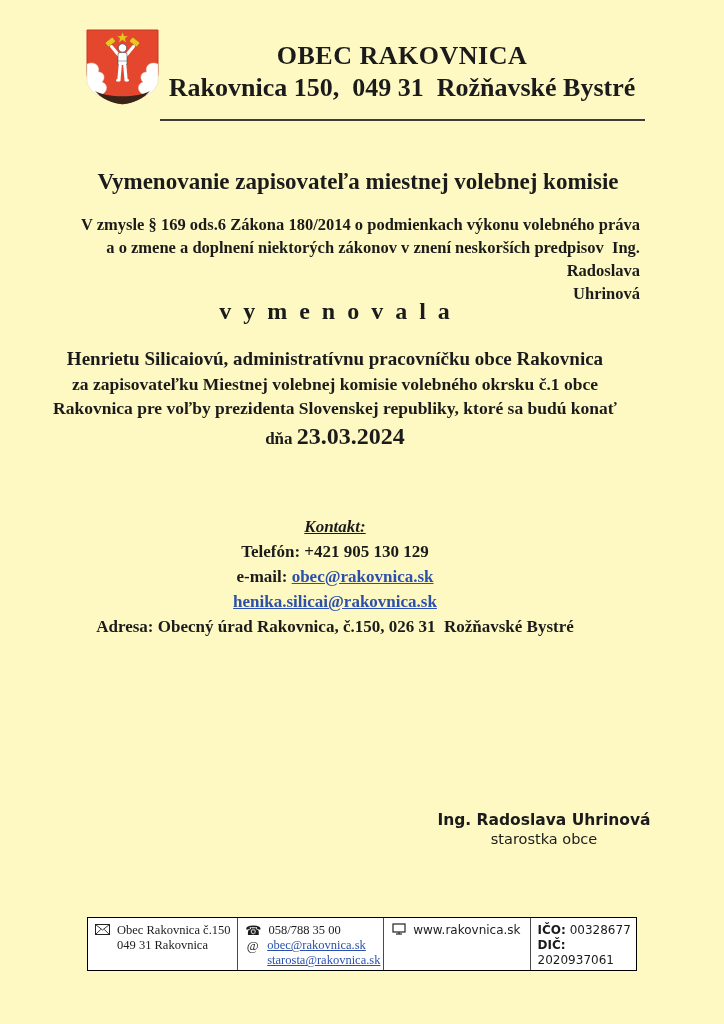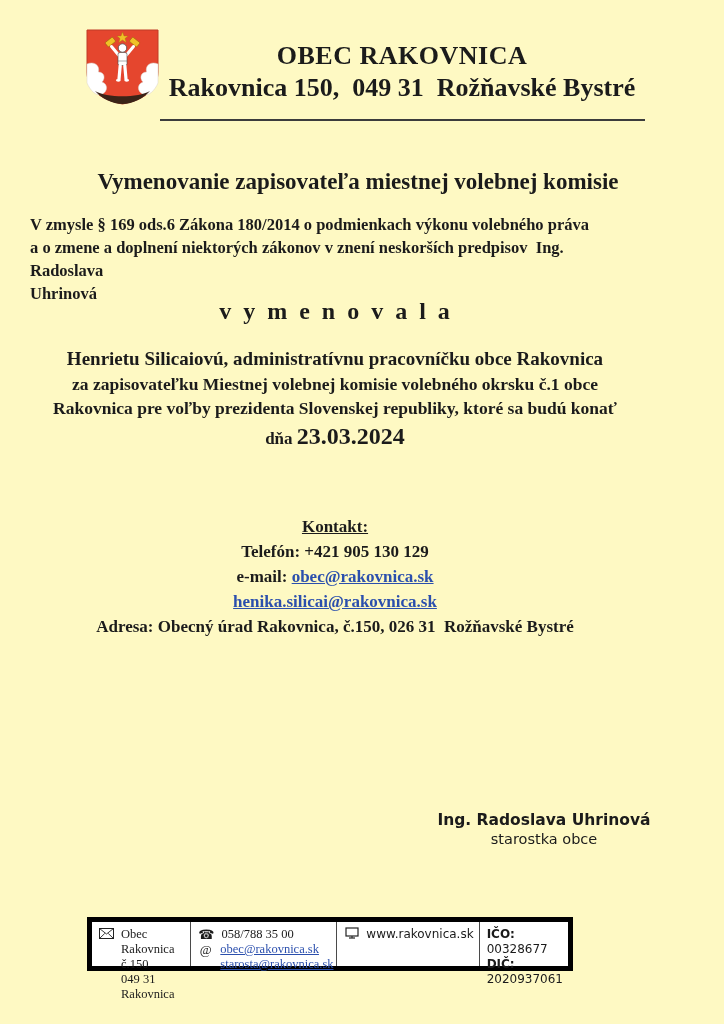--- a/index.html
+++ b/index.html
@@ -18,44 +18,44 @@
   
   .crest { position: absolute; left: 85px; top: 28px; width: 75px; height: 78px; }
   .header-text { position: absolute; left: 140px; right: 60px; top: 42px; text-align: center; }
   .org-name { font-size: 26px; font-weight: bold; line-height: 28px; letter-spacing: 0.5px; }
   .org-address { font-size: 26px; font-weight: bold; line-height: 24px; margin-top: 6px; }
   .header-rule { position: absolute; left: 160px; top: 119px; width: 485px; height: 0; border-top: 2px solid #3c3c3c; }
 
   
   .doc-title { position: absolute; left: 56px; right: 64px; top: 167px; text-align: center;
                font-size: 23px; font-weight: bold; line-height: 30px; }
-  .intro { position: absolute; left: 30px; right: 84px; top: 213px; text-align: left;
+  .intro { position: absolute; left: 30px; right: 84px; top: 213px; text-align: right;
            font-size: 16.5px; font-weight: bold; line-height: 23px; }
   .action-word { position: absolute; left: 30px; right: 84px; top: 298px; text-align: center;
                  font-size: 24px; font-weight: bold; word-spacing: 4px; letter-spacing: 1px; }
   .appointment { position: absolute; left: 30px; right: 84px; top: 346px; text-align: center; font-weight: bold; }
   .appt-line1 { font-size: 19px; line-height: 26px; }
   .appt-line  { font-size: 17.5px; line-height: 24px; }
   .appt-date-line { font-size: 17px; line-height: 30px; margin-top: 1px; }
   .date-big { font-size: 24px; }
 
   .contact { position: absolute; left: 30px; right: 84px; top: 514px; text-align: center;
              font-weight: bold; font-size: 17px; line-height: 25px; }
-  .contact .underline { text-decoration: underline; }
+  .contact .underline { text-decoration: underline; font-style: italic; }
   a.doc-link, .doc-link { color: #2b4fad; text-decoration: underline; font-weight: bold; }
 
   
   .signature { position: absolute; left: 424px; top: 810px; width: 240px; text-align: center;
                font-family: "DejaVu Sans", "Liberation Sans", sans-serif; }
   .sig-name { font-size: 15.5px; font-weight: bold; line-height: 20px; }
   .sig-role { font-size: 14.5px; line-height: 19px; }
 
   
-  .footer-table { position: absolute; left: 87px; top: 917px; width: 486px; height: 54px;
-                  border: 5px solid #000000; display: flex; box-sizing: border-box; background: #fff; }
+  .footer-table { position: absolute; left: 87px; top: 917px; width: 550px; height: 54px;
+                  border: 1px solid #000000; display: flex; box-sizing: border-box; background: #fff; }
   .f-cell { box-sizing: border-box; padding: 5px 5px 3px 7px; overflow: visible;
             font-size: 12.5px; line-height: 15px; }
   .f-cell + .f-cell { border-left: 1px solid #4a4a4a; }
   .f-c1 { width: 153px; }
   .f-c2 { width: 146px; }
   .f-c3 { width: 150px; }
   .f-c4 { width: 109px; }
   .f-row { display: flex; align-items: flex-start; gap: 7px; }
   .f-icon { flex: 0 0 15px; text-align: center; font-size: 13px; line-height: 15px; }
   .f-serif { font-family: "Liberation Serif", "DejaVu Serif", serif; }

